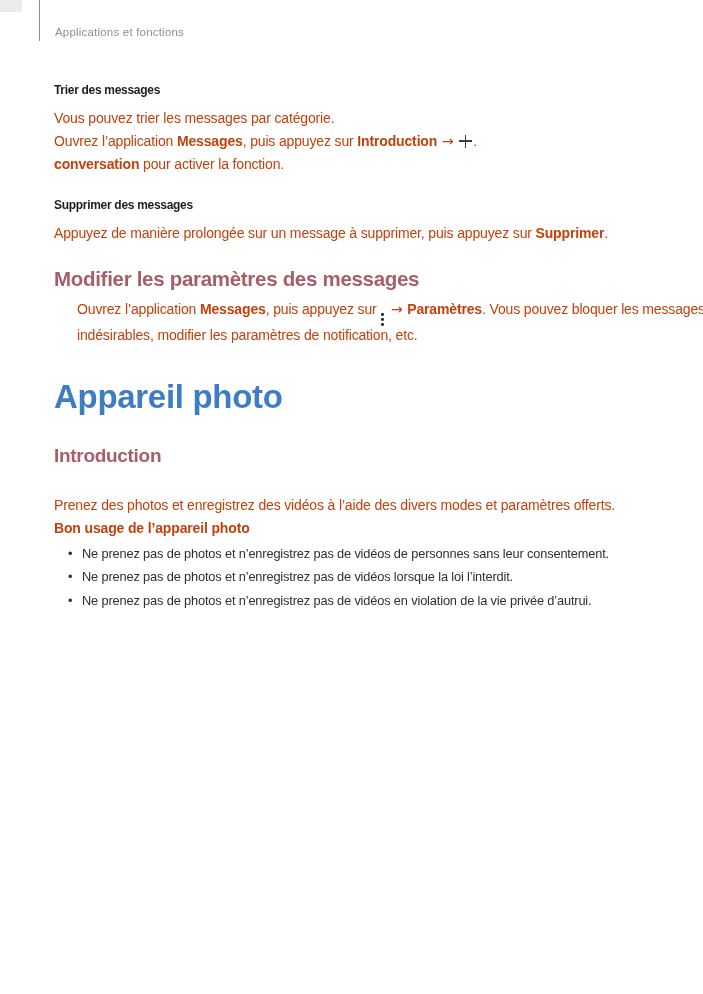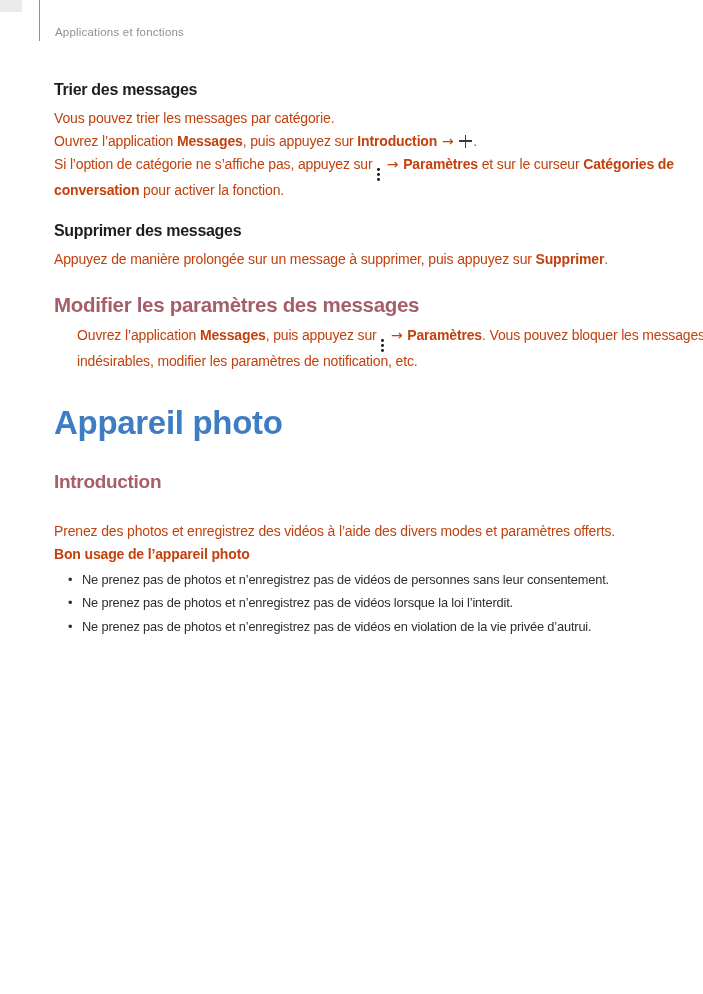--- a/index.html
+++ b/index.html
@@ -22,21 +22,21 @@
   .breadcrumb{
     position:absolute;left:55px;top:26px;
     font-size:11.5px;color:#8f8f8f;letter-spacing:.2px;
   }
   .content{
     position:absolute;left:54px;top:0;width:600px;
   }
   .block{margin:0;}
   
   .b-h2{
-    margin-top:22px;font-size:16px;line-height:20px;font-weight:700;
+    margin-top:22px;font-size:12px;line-height:20px;font-weight:700;
     color:#1d1d1d;letter-spacing:-.3px;
   }
   .b-h2.first{margin-top:80px;}
   .b-h1{
     margin-top:24px;font-size:20.5px;line-height:26px;font-weight:700;
     color:#a65f68;letter-spacing:-.3px;
   }
   .b-title{
     margin-top:37px;font-size:33px;line-height:32px;font-weight:700;
     color:#3e7cc4;letter-spacing:-.3px;
@@ -90,25 +90,20 @@
   <div class="breadcrumb">Applications et fonctions</div>
   <div class="content">
       <div class="block b-h2 first">Trier des messages</div>
       <div class="block b-p">
         <div class="line"><span class="seg">Vous pouvez trier les messages par catégorie.</span></div>
       </div>
       <div class="block b-p">
         <div class="line"><span class="seg">Ouvrez l’application </span><span class="seg-b">Messages</span><span class="seg">, puis appuyez sur </span><span class="seg-b">Introduction</span><span class="seg"> </span><span class="icon-arrow">→</span><span class="seg"> </span><span class="plus-icon"></span><span class="seg">.</span></div>
       </div>
       <div class="block b-p">
-        <div class="line"><span class="seg">Si l’option de catégorie ne s’affiche pas, appuyez sur </span><span class="more-vertical-icon">
-            <span class="dot"></span>
-            <span class="dot"></span>
-            <span class="dot"></span>
-          </span><span class="seg"> </span><span class="icon-arrow">→</span><span class="seg"> </span><span class="seg-b">Paramètres</span><span class="seg"> et sur le curseur </span><span class="seg-b">Catégories de</span></div>
         <div class="line"><span class="seg-b">conversation</span><span class="seg"> pour activer la fonction.</span></div>
       </div>
       <div class="block b-h2">Supprimer des messages</div>
       <div class="block b-p">
         <div class="line"><span class="seg">Appuyez de manière prolongée sur un message à supprimer, puis appuyez sur </span><span class="seg-b">Supprimer</span><span class="seg">.</span></div>
       </div>
       <div class="block b-h1">Modifier les paramètres des messages</div>
       <div class="block b-p">
         <div class="line"><span class="seg">Ouvrez l’application </span><span class="seg-b">Messages</span><span class="seg">, puis appuyez sur </span><span class="more-vertical-icon">
             <span class="dot"></span>

